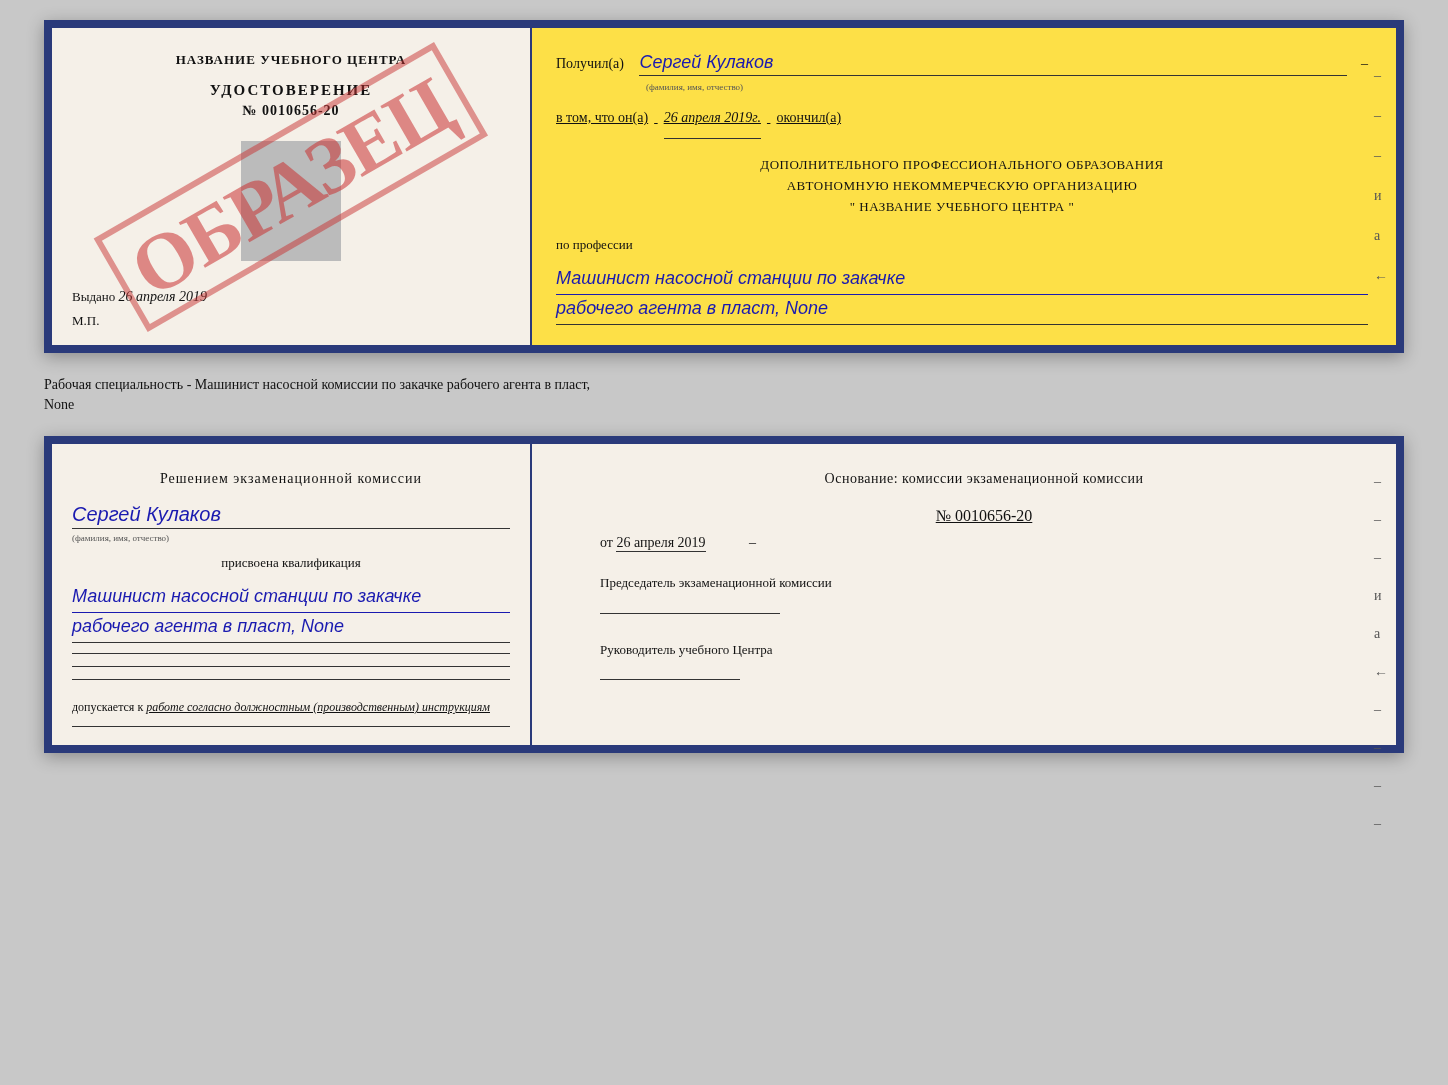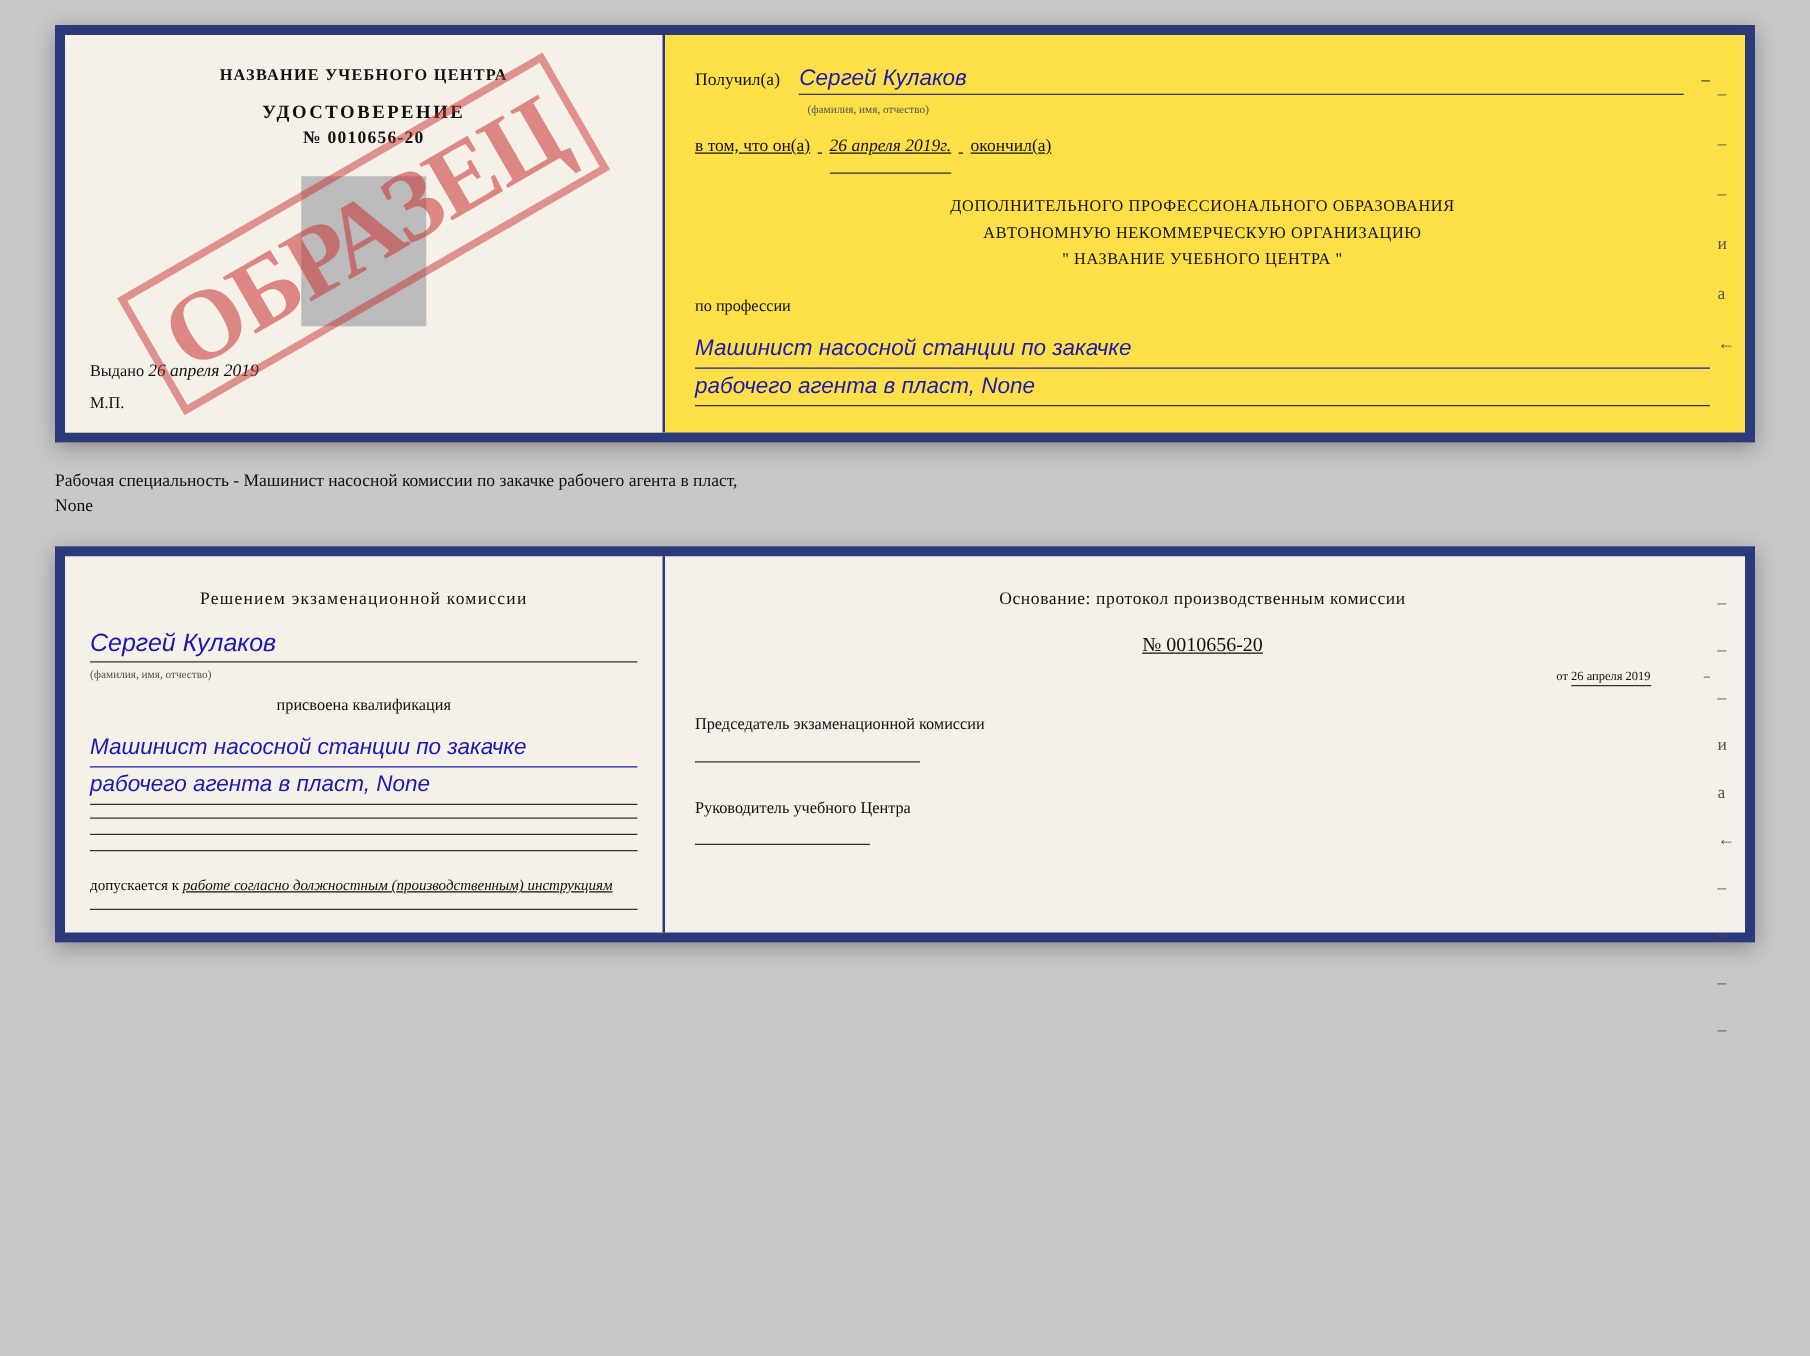--- a/index.html
+++ b/index.html
@@ -202,20 +202,21 @@
       line-height: 1.4;
     }
 
     
     .doc-bottom {
       display: flex;
       width: 1360px;
       background: #f5f0e8;
       border: 8px solid #2a3a7a;
       box-shadow: 0 4px 16px rgba(0,0,0,0.3);
+      gap: 44px;
     }
 
     .bottom-left {
       width: 480px;
       border-right: 2px solid #2a3a7a;
       padding: 24px 20px 16px 20px;
       display: flex;
       flex-direction: column;
       gap: 8px;
     }
@@ -293,22 +294,22 @@
 
     .protocol-number {
       font-size: 16px;
       text-align: center;
       color: #111;
       margin-top: 8px;
       text-decoration: underline;
     }
 
     .protocol-date {
-      font-size: 10px;
-      text-align: right;
+      font-size: 14px;
+      text-align: left;
       color: #111;
     }
 
     .signature-block {
       margin-top: 10px;
       font-size: 13px;
       color: #111;
       line-height: 1.8;
     }
 
@@ -425,21 +426,21 @@
 
     <div class="allowed-text">
       <span>допускается к</span>
       <span class="allowed-italic">работе согласно должностным (производственным) инструкциям</span>
     </div>
 
     <hr class="separator-h">
   </div>
 
   <div class="bottom-right">
-    <div class="basis-title">Основание: протокол производственным комиссии</div>
+    <div class="basis-title">Основание: комиссии экзаменационной комиссии</div>
 
     <div class="protocol-number">№  0010656-20</div>
 
     <div class="protocol-date">
       <span>от</span>
       <span style="border-bottom:1px solid #333; padding-bottom:1px;">26 апреля 2019</span>
       <span style="margin-left:40px;">–</span>
     </div>
 
     <div class="signature-block">

